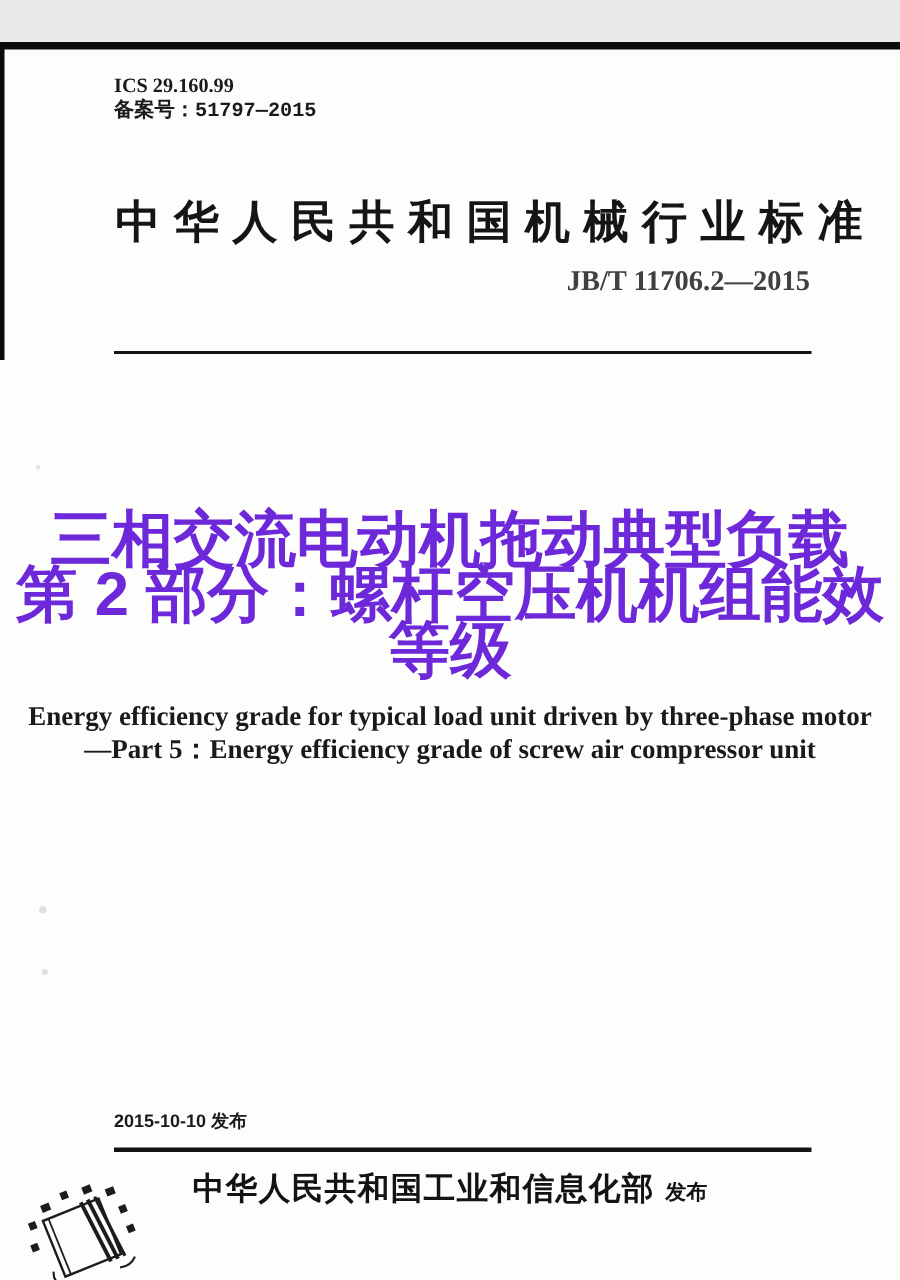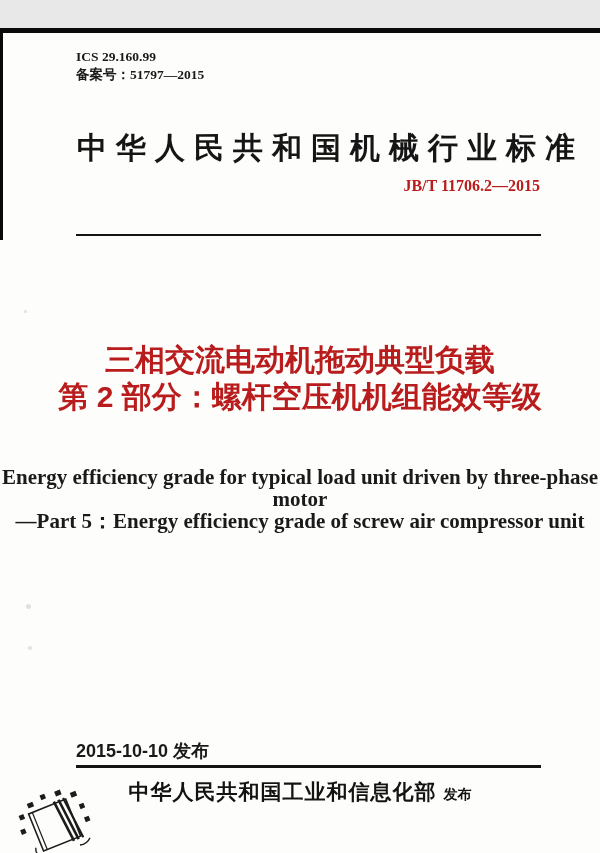--- a/index.html
+++ b/index.html
@@ -16,57 +16,57 @@
   .scan-top{position:absolute;top:0;left:0;width:600px;height:5px;background:#0a0a0a;}
   .scan-left{position:absolute;top:0;left:0;width:3px;height:212px;background:#0a0a0a;}
   .speck{position:absolute;border-radius:50%;background:rgba(60,60,60,0.14);}
 
   
   .ics-block{
     position:absolute;left:76px;top:20px;
     font-family:"Liberation Serif",serif;
     font-weight:bold;font-size:13.5px;line-height:18px;color:#1a1a1a;
   }
-  .ics-block .rec{font-weight:bold;}
+  .ics-block .rec{font-weight:bold;font-family:Liberation Mono, monospace;}
 
   
   .jb-logo{position:absolute;left:420px;top:18px;width:130px;height:80px;}
 
   
   .std-type{
     position:absolute;left:77px;top:100px;width:468px;
     font-size:30px;font-weight:bold;color:#151515;
     text-align:justify;text-align-last:justify;
     white-space:nowrap;letter-spacing:9px;font-family:Liberation Mono, monospace;
   }
   .std-no{
     position:absolute;right:60px;top:149px;
     font-family:"Liberation Serif",serif;
-    font-weight:bold;font-size:16px;color:#b91c1c;
+    font-weight:bold;font-size:19px;color:#404040;
   }
   .rule-top{position:absolute;left:76px;top:206px;width:465px;height:2px;background:#141414;}
 
   
   .title-cn{
     position:absolute;left:0;top:313px;width:600px;
-    text-align:center;font-weight:bold;color:#b91c1c;
-    font-size:30px;line-height:37px;
+    text-align:center;font-weight:bold;color:#6d28d9;
+    font-size:41px;line-height:37px;
   }
   .title-en{
     position:absolute;left:0;top:438px;width:600px;
     text-align:center;
     font-family:"Liberation Serif",serif;
-    font-weight:bold;font-size:21px;line-height:22px;color:#1a1a1a;
+    font-weight:bold;font-size:18px;line-height:22px;color:#1a1a1a;
   }
 
   
   .date-row{
     position:absolute;left:76px;top:711px;width:465px;
     display:flex;justify-content:space-between;
-    font-size:18px;font-weight:600;color:#1a1a1a;
+    font-size:12px;font-weight:600;color:#1a1a1a;
   }
   .rule-bottom{position:absolute;left:76px;top:737px;width:465px;height:3px;background:#141414;}
   .publisher-row{
     position:absolute;left:0;top:750px;width:600px;
     text-align:center;color:#131313;
   }
   .publisher-row .pub{font-size:21px;font-weight:bold;letter-spacing:1px;}
   .publisher-row .pub-label{font-size:14px;font-weight:bold;margin-left:7px;}
 
   

